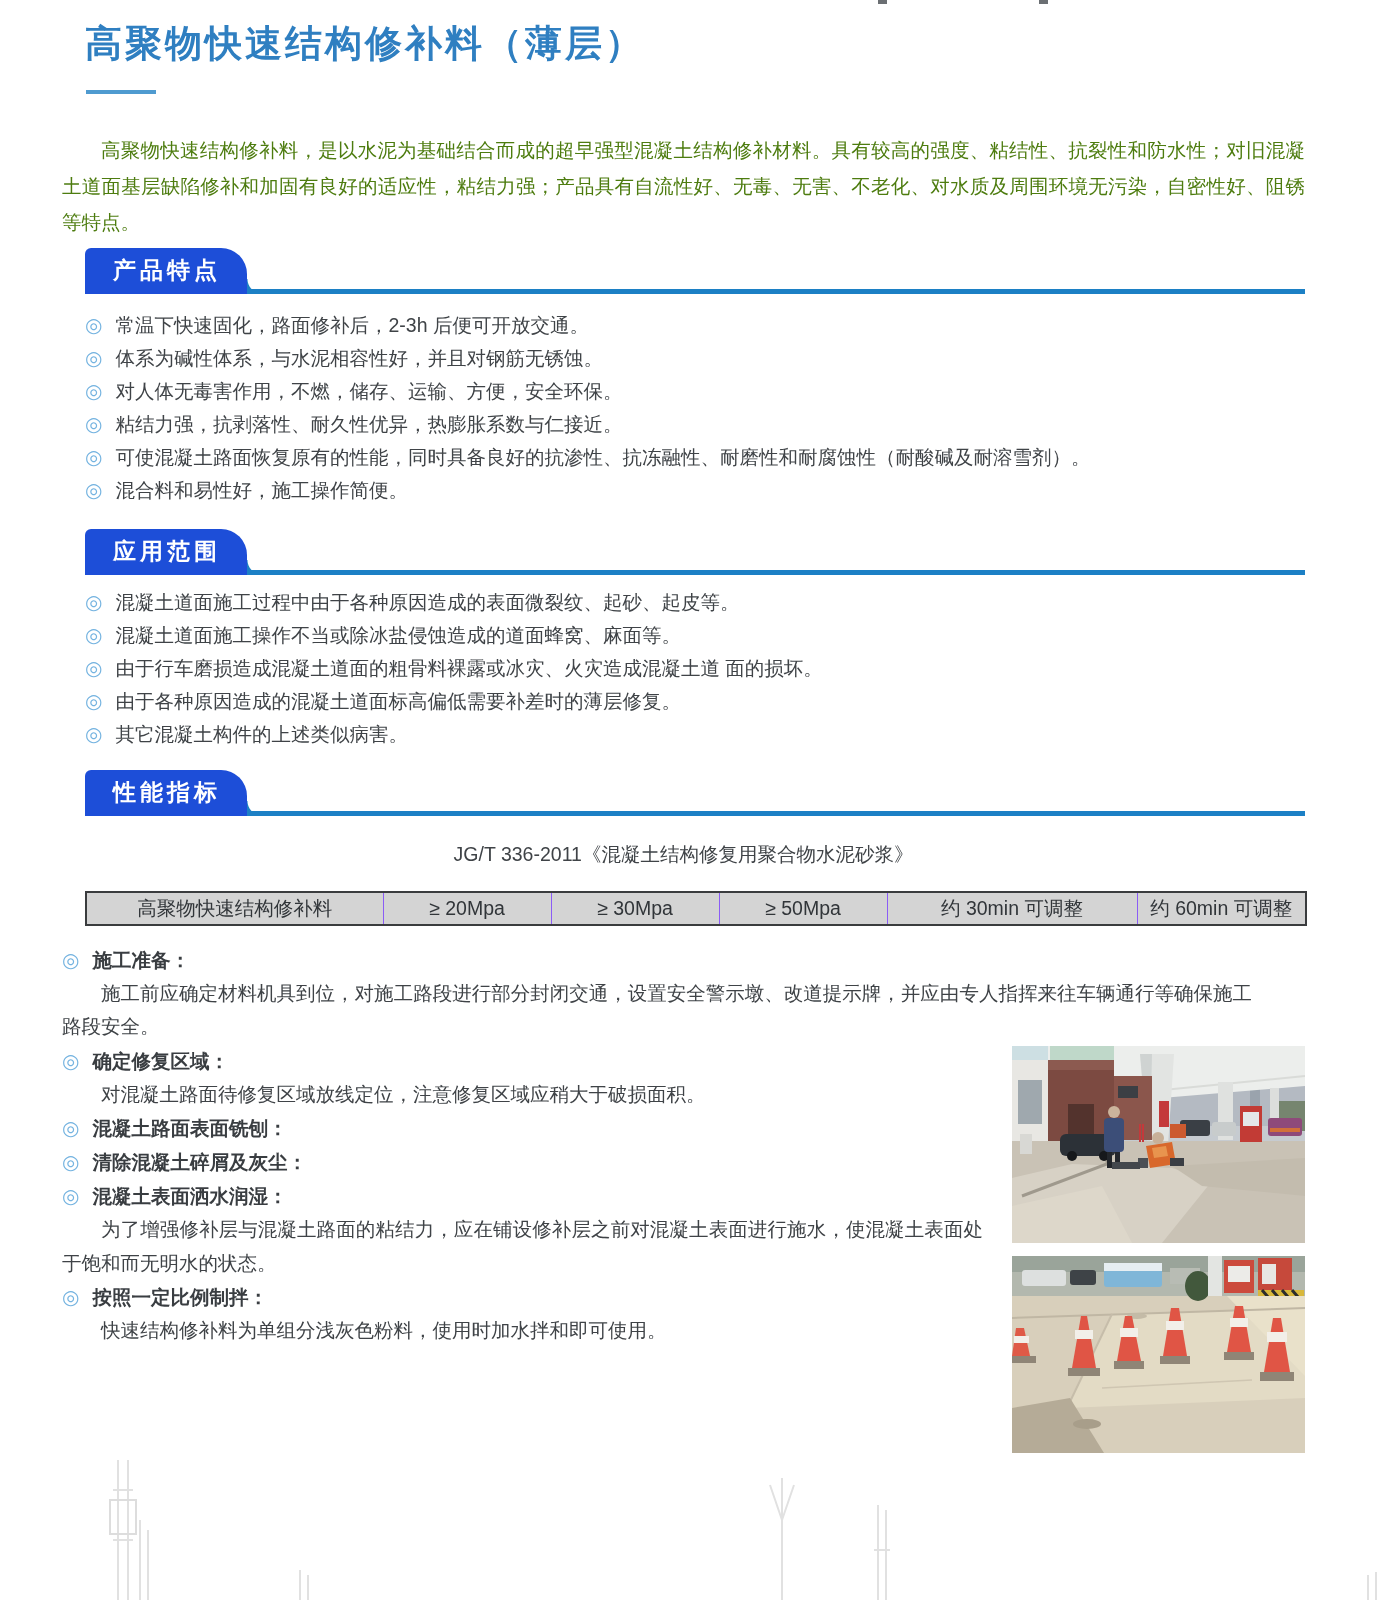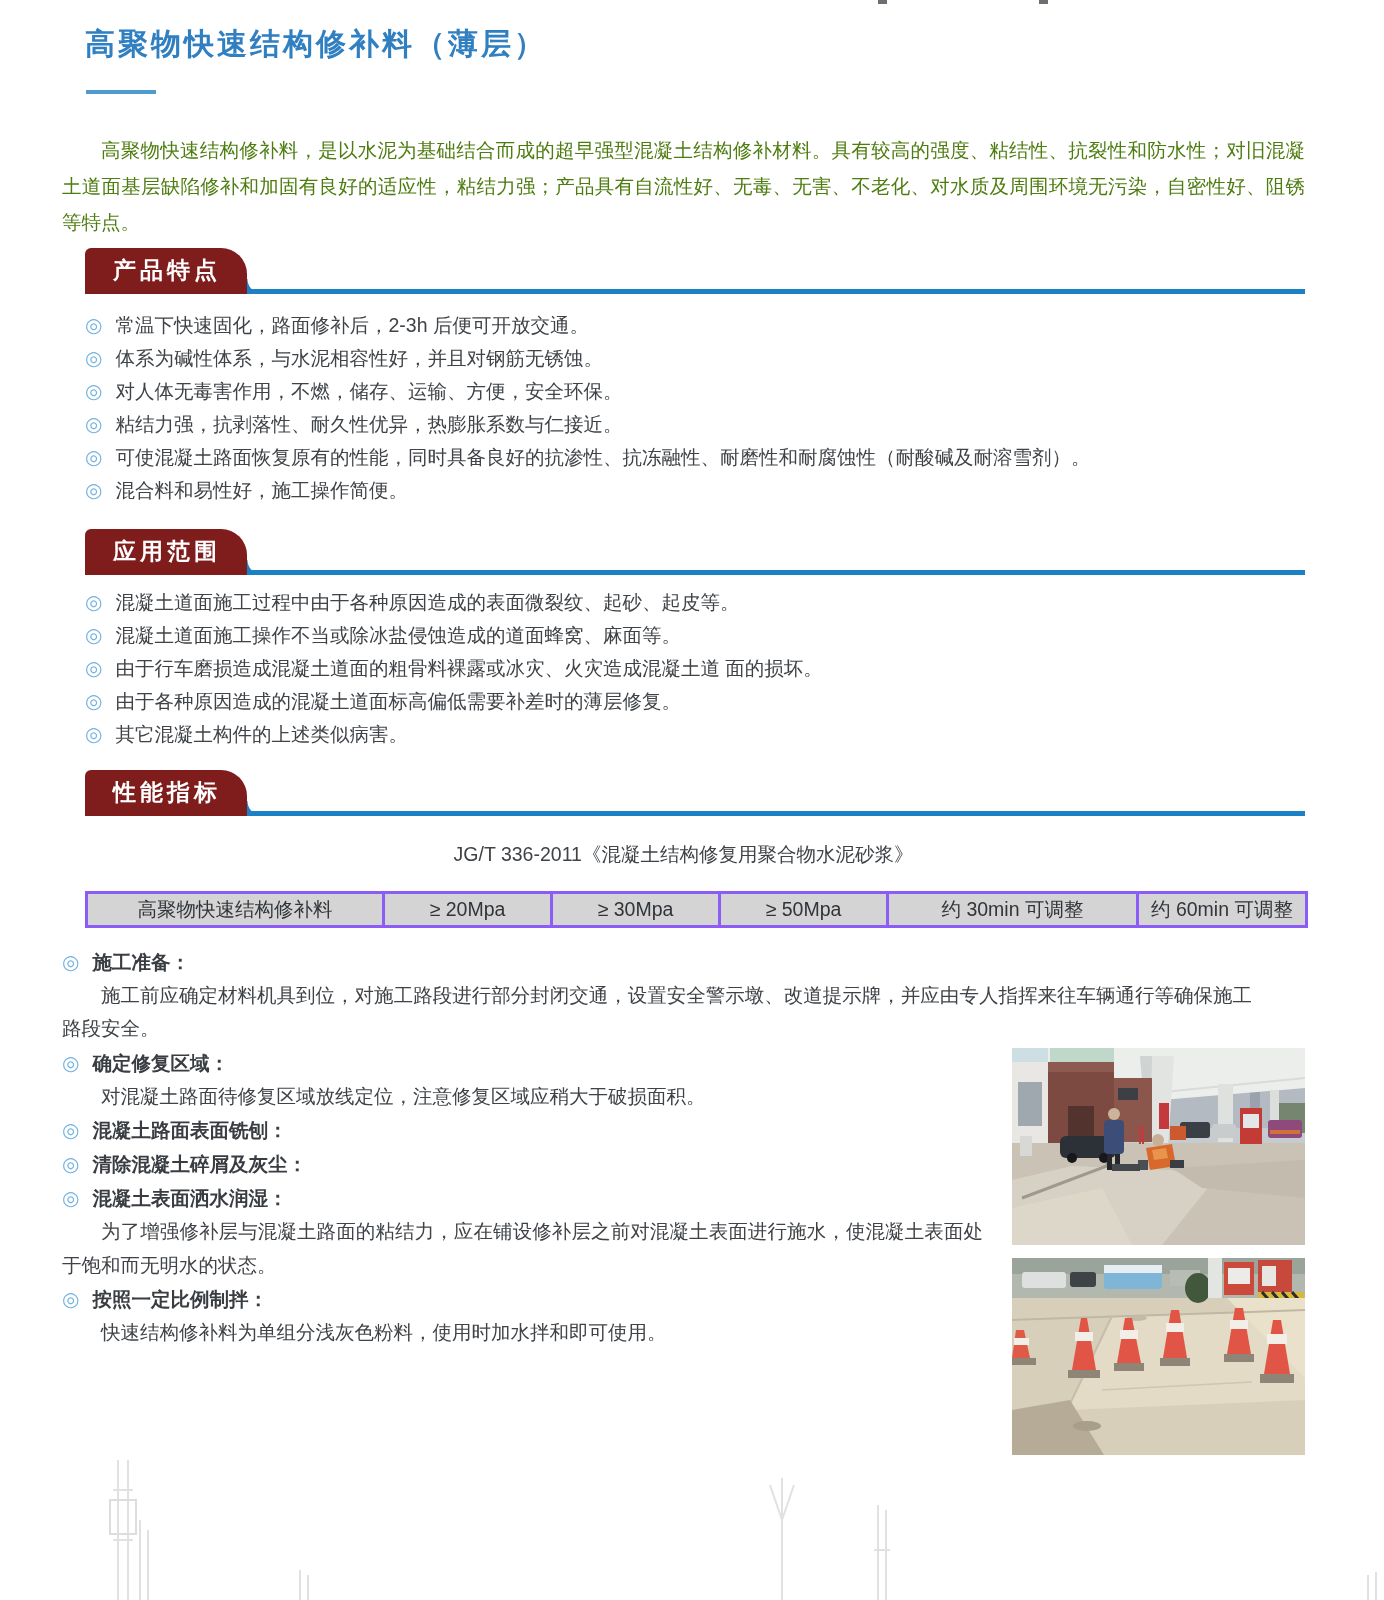--- a/index.html
+++ b/index.html
@@ -11,32 +11,32 @@
   .page{position:relative;width:1384px;height:1600px;}
 
   
   .top-frag{position:absolute;top:0;height:4px;width:9px;background:#6b6f73;}
   .top-frag.f1{left:878px;}
   .top-frag.f2{left:1039px;}
 
   .content{position:absolute;top:0;left:62px;width:1243px;font-size:19.5px;}
 
   .page-title{
-    margin:26px 0 0 23px;font-size:30px;font-weight:bold;color:#2f7fc1;
+    margin:26px 0 0 23px;font-size:37px;font-weight:bold;color:#2f7fc1;
     letter-spacing:3px;line-height:36px;
   }
   .title-dash{width:70px;height:4px;background:#4f9bd0;margin:28px 0 0 24px;}
 
   .intro{margin:38px 0 0 0;line-height:36px;text-indent:2em;text-align:justify;color:#4d7c0f;}
 
   
   .banner{position:relative;height:46px;width:1220px;margin-left:23px;}
   .banner .rule{position:absolute;left:0;bottom:0;width:100%;height:5px;background:#1c80c5;}
   .banner .tab{
-    position:absolute;left:0;bottom:0;width:162px;height:46px;background:#7f1d1d;
+    position:absolute;left:0;bottom:0;width:162px;height:46px;background:#1d4ed8;
     border-radius:6px 26px 0 0;color:#ffffff;font-size:23px;font-weight:bold;
     letter-spacing:4px;line-height:44px;padding-left:28px;box-sizing:border-box;
   }
   .banner .tab::after{
     content:"";position:absolute;right:-15px;bottom:0;width:15px;height:15px;
     background:radial-gradient(circle at 100% 0, rgba(0,0,0,0) 14px, #1c80c5 15px);
   }
 
   .bullets{list-style:none;margin:15px 0 0 23px;padding:0;}
   .bullets li{display:flex;line-height:33px;align-items:flex-start;}
@@ -46,21 +46,21 @@
   .perf-caption{text-align:center;margin-top:22px;line-height:33px;color:#3f4347;}
   table.perf{
     border-collapse:collapse;margin:9px 0 0 23px;width:1220px;font-size:19.5px;
     border:2px solid #3a3c3e;table-layout:fixed;
   }
   table.perf th{
     background:#1a80c6;color:#ffffff;font-weight:normal;height:34px;
     border:1px solid #3a3c3e;padding:0;letter-spacing:1px;
   }
   table.perf td{
-    background:#d4d4d4;color:#313539;height:31px;border:3px solid #8b5cf6;
+    background:#d4d4d4;color:#313539;height:31px;border:1px solid #8b5cf6;
     text-align:center;padding:0;
   }
 
   .steps{margin-top:17px;}
   .step-h{display:flex;line-height:34px;font-weight:bold;color:#393d41;}
   .step-h .b-icon{font-weight:normal;}
   .step-p{margin:0;line-height:33.5px;text-indent:2em;text-align:justify;}
   .step-p.narrow{max-width:1190px;}
   sup{font-size:13px;}
 

